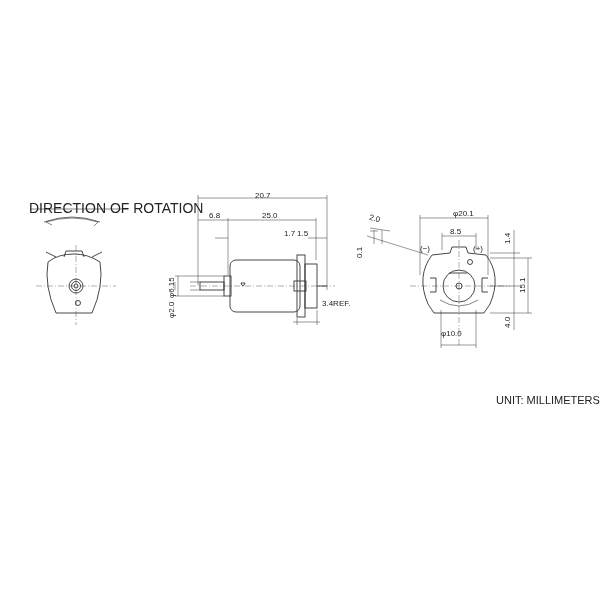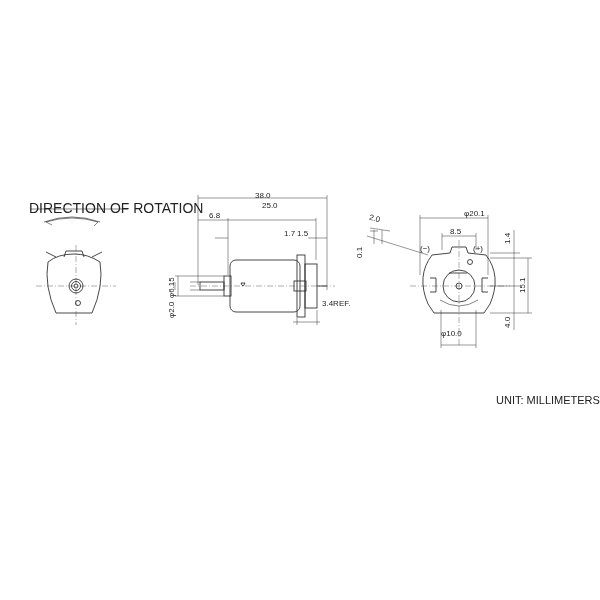--- a/index.html
+++ b/index.html
@@ -97,30 +97,30 @@
         <line x1="374" y1="230" x2="374" y2="244"></line>
         <line x1="382" y1="230" x2="382" y2="244"></line>
         <line x1="370" y1="228" x2="390" y2="231"></line>
       </g>
     </g>
   </g>
 </svg>
 
 <div class="title" style="left:29px;top:200px;">DIRECTION OF ROTATION</div>
 
-<div class="lbl" style="left:255px;top:192px;">38.0</div>
+<div class="lbl" style="left:255px;top:192px;">20.7</div>
 <div class="lbl" style="left:209px;top:212px;">6.8</div>
-<div class="lbl" style="left:262px;top:202px;">25.0</div>
+<div class="lbl" style="left:262px;top:212px;">25.0</div>
 <div class="lbl" style="left:236px;top:230px;margin-left:48px;">1.7</div>
 <div class="lbl" style="left:297px;top:230px;">1.5</div>
 <div class="lbl" style="left:322px;top:300px;">3.4REF.</div>
 <div class="vlbl" style="left:168px;top:298px;">φ6.15</div>
 <div class="vlbl" style="left:168px;top:318px;">φ2.0</div>
 
-<div class="lbl" style="left:464px;top:210px;text-align:center;">φ20.1</div>
+<div class="lbl" style="left:453px;top:210px;text-align:center;">φ20.1</div>
 <div class="lbl" style="left:450px;top:228px;">8.5</div>
 <div class="lbl" style="left:420px;top:245px;">(−)</div>
 <div class="lbl" style="left:473px;top:245px;">(+)</div>
 <div class="vlbl" style="left:504px;top:244px;">1.4</div>
 <div class="vlbl" style="left:519px;top:293px;">15.1</div>
 <div class="vlbl" style="left:504px;top:328px;">4.0</div>
 <div class="lbl" style="left:441px;top:330px;">φ10.0</div>
 <div class="lbl" style="left:369px;top:215px;transform:rotate(15deg);">2.0</div>
 <div class="vlbl" style="left:356px;top:258px;">0.1</div>
 

